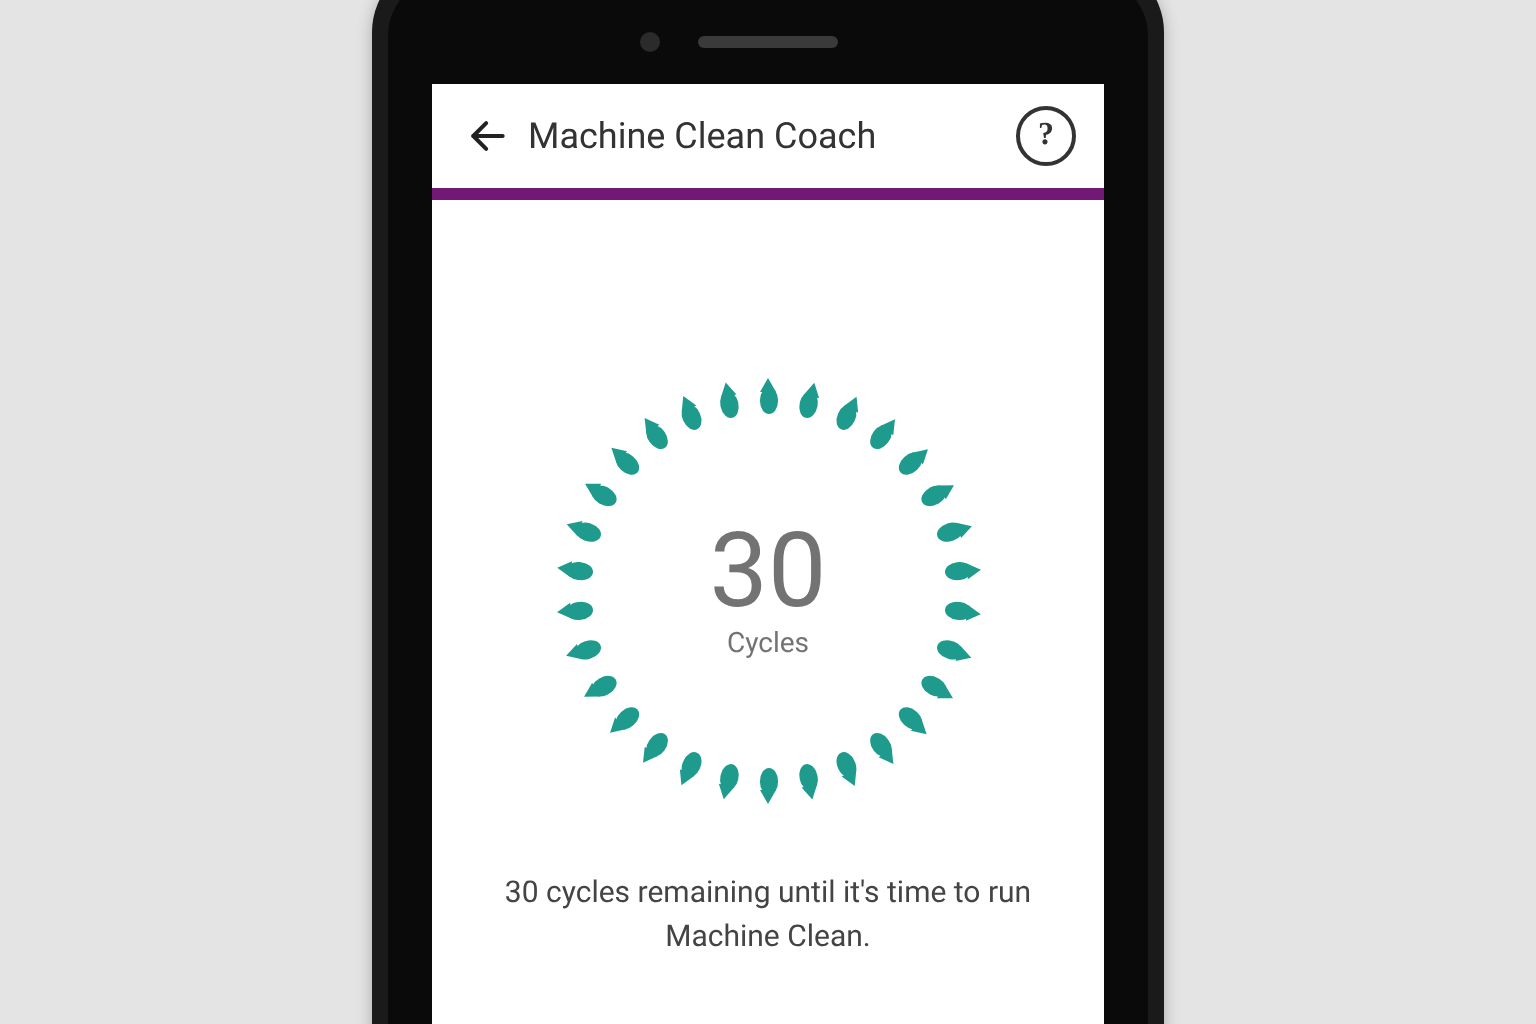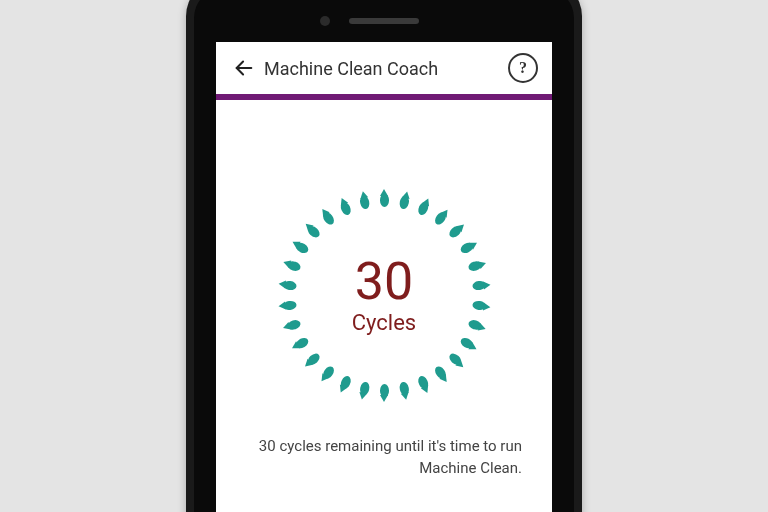--- a/index.html
+++ b/index.html
@@ -128,38 +128,37 @@
     border-right: 4px solid transparent;
     border-bottom: 7px solid #1f9b8e;
   }
   .count {
     position: absolute;
     left: 0; right: 0; top: 0; bottom: 0;
     display: flex;
     flex-direction: column;
     align-items: center;
     justify-content: center;
-    color: #7f1d1d;
+    color: #737373;
   }
   .count .num {
     font-size: 52px;
     line-height: 1;
     font-weight: 400;
   }
   .count .unit {
-    font-size: 22px;
+    font-size: 14px;
     margin-top: 2px;
   }
   .message {
     margin-top: 36px;
     font-size: 15px;
     color: #444;
     line-height: 1.45;
     padding: 0 30px;
-    text-align: right;
   }
 </style>
 </head>
 <body>
 
 <div class="device">
   <div class="device-inner">
     <div class="camera"></div>
     <div class="speaker"></div>
     <div class="screen">

